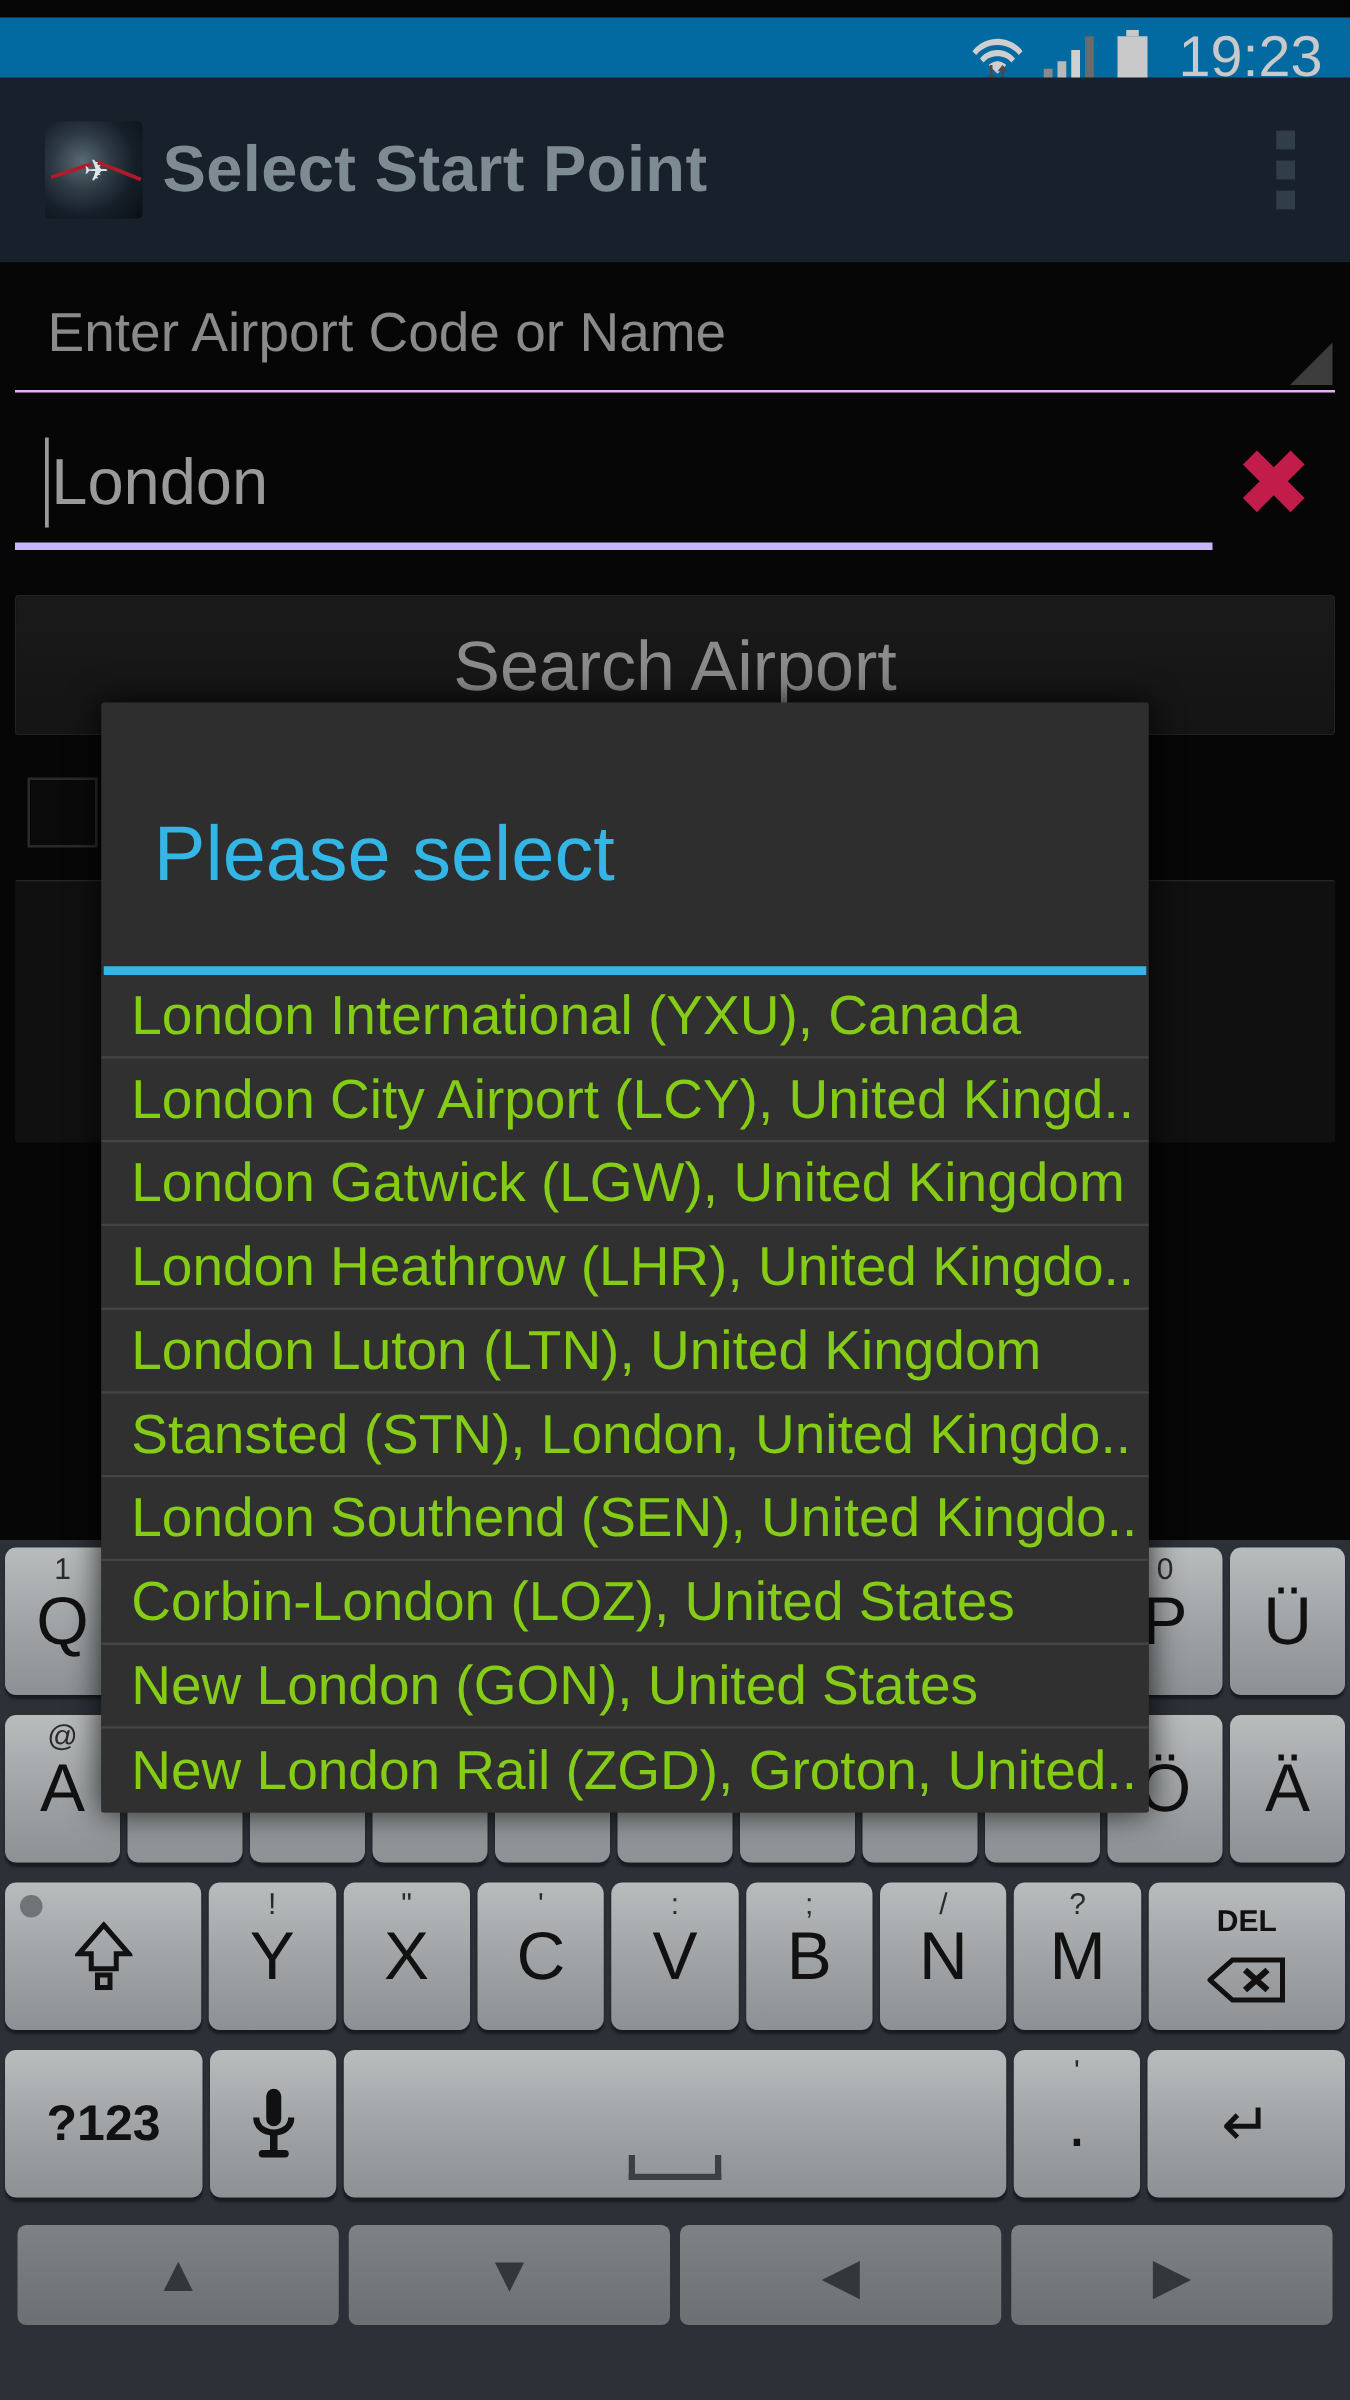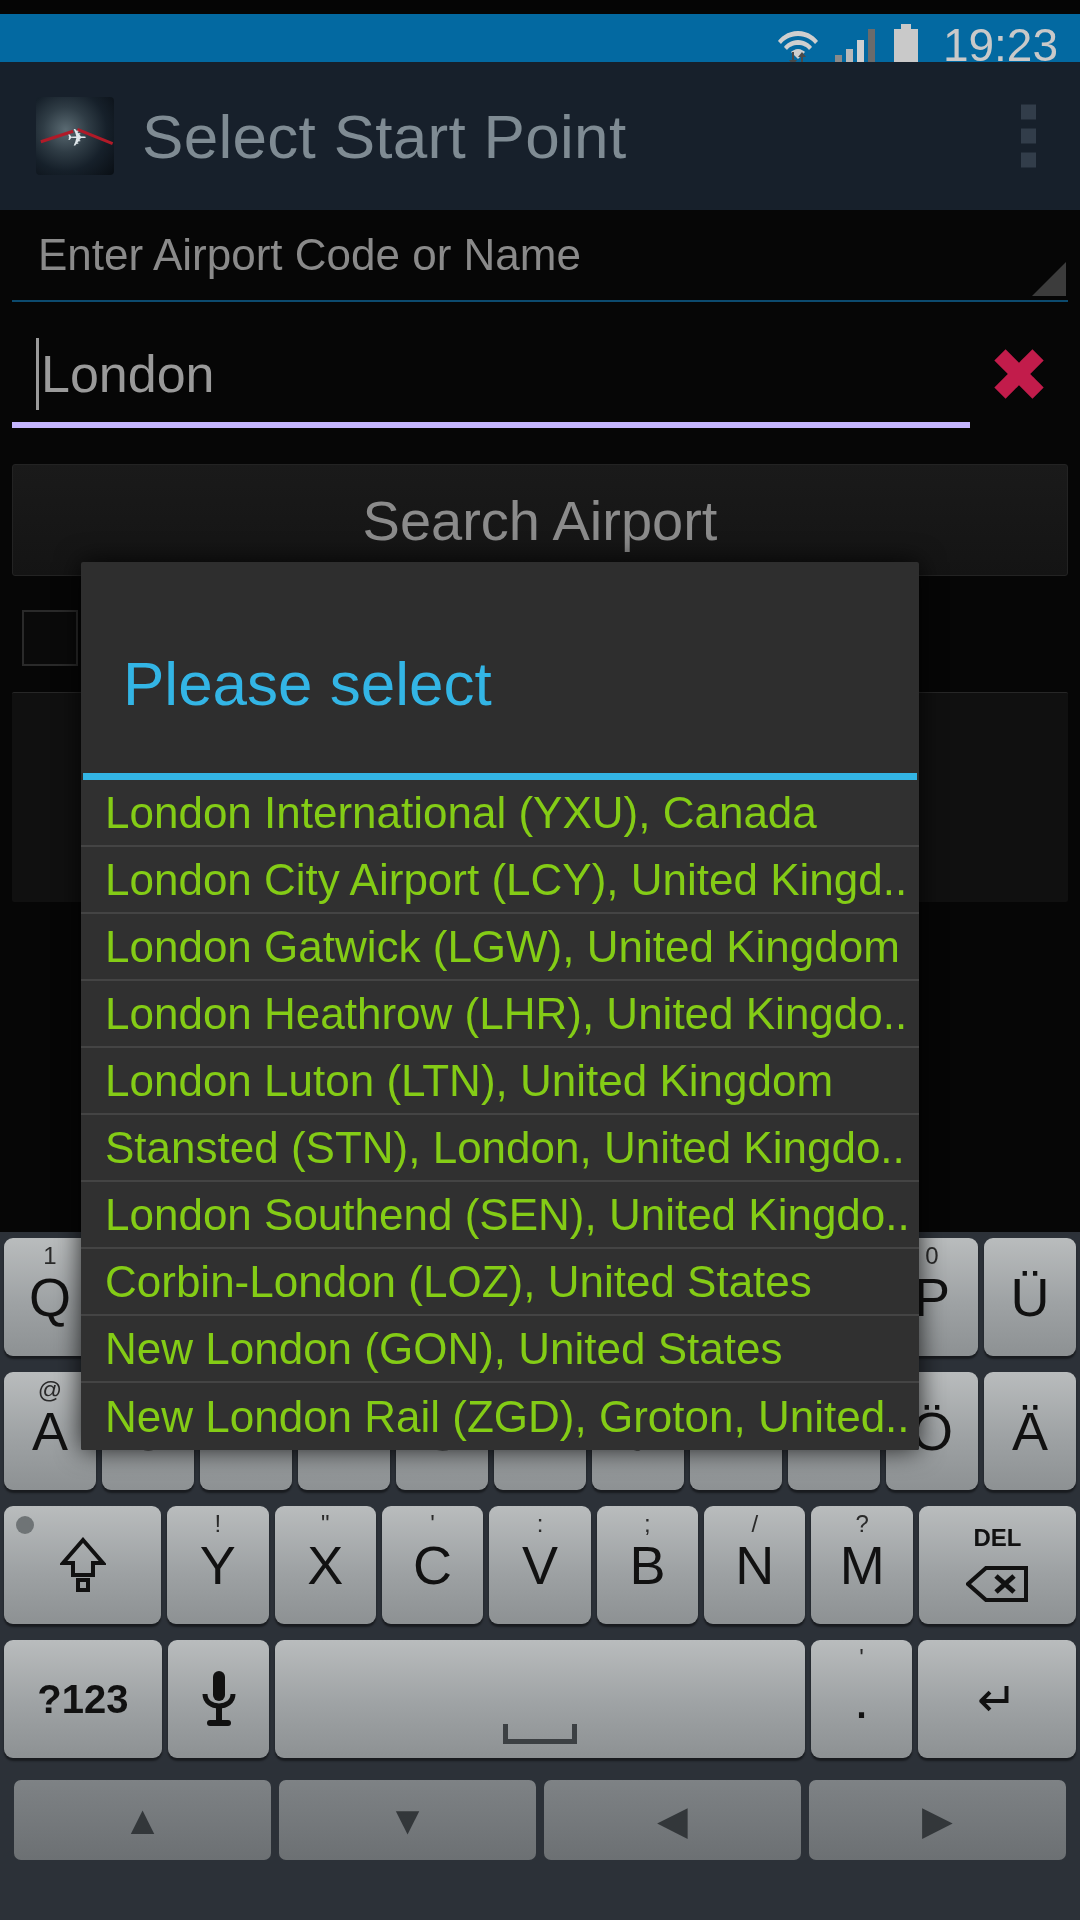--- a/index.html
+++ b/index.html
@@ -38,35 +38,35 @@
   #app-icon .path1, #app-icon .path2 {
     position: absolute; height: 3px; background: #b11a28; top: 38px;
   }
   #app-icon .path1 { left: 4px; width: 34px; transform: rotate(-18deg); }
   #app-icon .path2 { left: 40px; width: 38px; transform: rotate(22deg); }
   #app-icon .plane {
     position: absolute; left: 28px; top: 28px; width: 26px; height: 26px;
     color: #dfe6ea; font-size: 24px; line-height: 26px; text-align: center;
   }
   #ab-title {
-    color: #7f8b93; font-size: 62px; margin-left: 28px; font-weight: 400;
+    color: #7f8b93; font-size: 52px; margin-left: 16px; font-weight: 700;
     letter-spacing: 0.3px;
   }
   #overflow {
     position: absolute; right: 44px; top: 50%; transform: translateY(-50%);
     display: flex; flex-direction: column; gap: 9px; cursor: pointer;
   }
   #overflow i { display: block; width: 15px; height: 15px; background: #323d4a; }
 
   
   #content { position: absolute; top: 210px; left: 0; width: 1080px; bottom: 0; background: #060606; }
 
   .spinner {
-    position: relative; margin: 0 12px; height: 92px;
-    border-bottom: 2px solid #0c4a6e;
+    position: relative; margin: 12px 12px; height: 92px;
+    border-bottom: 2px solid #f0abfc;
     display: flex; align-items: center;
   }
   .spinner .sp-text { color: #8a8a8a; font-size: 44px; padding-left: 26px; }
   .spinner .sp-arrow {
     position: absolute; right: 2px; bottom: 4px;
     width: 0; height: 0; border-style: solid;
     border-width: 0 0 34px 34px; border-color: transparent transparent #3c3c3c transparent;
   }
 
   .edit-row { position: relative; margin-top: 24px; height: 116px; }

